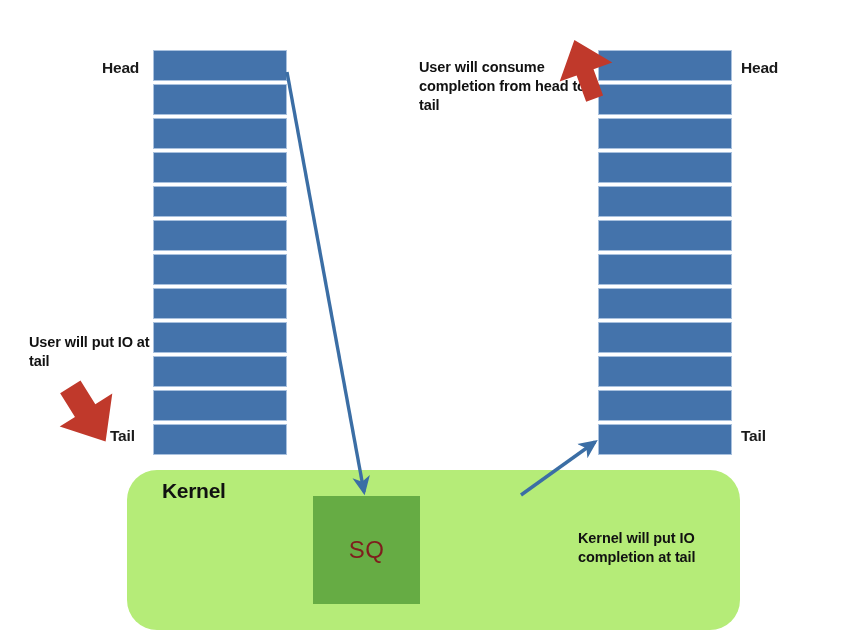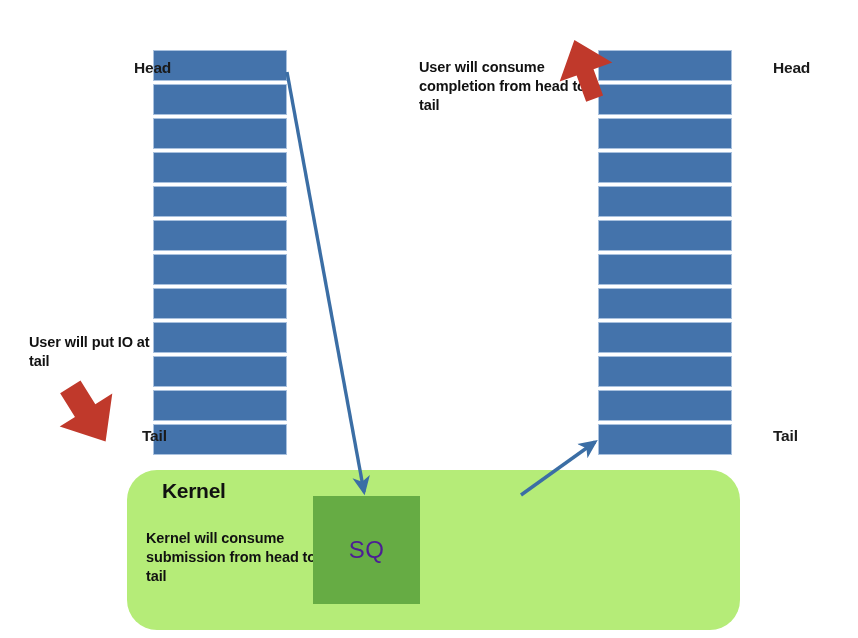--- a/index.html
+++ b/index.html
@@ -32,21 +32,20 @@
     border: 1px solid #a9c1de;
     box-sizing: border-box;
   }
   .edge-label {
     position: absolute;
     font-size: 15.5px;
     font-weight: bold;
     color: #1a1a1a;
     white-space: nowrap;
     letter-spacing: -0.2px;
-    margin-left: 32px;
   }
   #label-sq-head { left: 102px; top: 59px; }
   #label-sq-tail { left: 110px; top: 427px; }
   #label-cq-head { left: 741px; top: 59px; }
   #label-cq-tail { left: 741px; top: 427px; }
   .note {
     position: absolute;
     font-size: 14.5px;
     font-weight: bold;
     color: #111111;
@@ -76,21 +75,21 @@
     letter-spacing: -0.3px;
   }
   .queue-box {
     position: absolute;
     width: 107px;
     height: 108px;
     background: #66ac44;
     display: flex;
     align-items: center;
     justify-content: center;
-    color: #4c1d95;
+    color: #7f1d1d;
     font-size: 24px;
     letter-spacing: 0.5px;
   }
   #sq-box { left: 313px; top: 496px; }
   #cq-box { left: 463px; top: 496px; }
   svg.overlay {
     position: absolute;
     left: 0;
     top: 0;
     width: 858px;
@@ -136,21 +135,21 @@
   <div class="edge-label" id="label-sq-head">Head</div>
   <div class="edge-label" id="label-sq-tail">Tail</div>
   <div class="edge-label" id="label-cq-head">Head</div>
   <div class="edge-label" id="label-cq-tail">Tail</div>
 
   <div class="note" id="note-user-put">User will put IO at tail</div>
   <div class="note" id="note-user-consume">User will consume completion from head to tail</div>
 
   <div id="kernel-box"></div>
   <div id="kernel-title">Kernel</div>
-  <div class="note" id="note-kernel-consume">Kernel will consume submission from head to tail</div>
+  <div class="note" id="note-kernel-put">Kernel will put IO completion at tail</div>
 
   <div class="queue-box" id="sq-box">
     <span>SQ</span>
   </div>
 
   <svg class="overlay" viewBox="0 0 858 638">
     <defs>
       <marker id="blue-head" markerWidth="6" markerHeight="6" refX="4.6" refY="3" orient="auto">
         <path d="M0,0.4 L5.6,3 L0,5.6 L1.5,3 Z" fill="#3b6ea5"></path>
       </marker>

